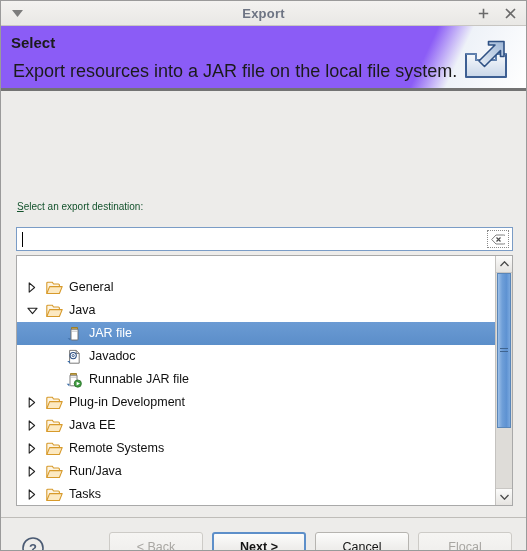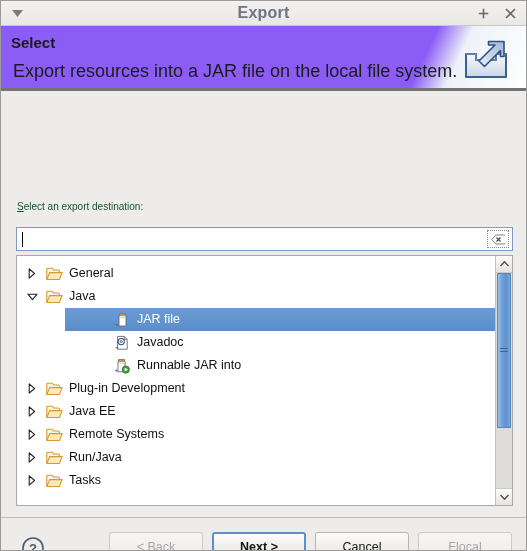--- a/index.html
+++ b/index.html
@@ -28,21 +28,21 @@
     height: 24px;
     background: linear-gradient(to bottom, #f3f2f0 0%, #e9e8e5 100%);
     border-bottom: 1px solid #c8c6c2;
     display: flex;
     align-items: center;
   }
   .titlebar-title {
     position: absolute;
     left: 0; right: 0;
     text-align: center;
-    font-size: 16px;
+    font-size: 13px;
     font-weight: bold;
     color: #6d7483;
     letter-spacing: .2px;
   }
   .tb-menu {
     margin-left: 9px;
     width: 14px; height: 14px;
     display: flex; align-items: center; justify-content: center;
   }
   .tb-menu svg { display:block; }
@@ -151,37 +151,37 @@
     width: 497px; height: 251px;
     box-sizing: border-box;
     background: #ffffff;
     border: 1px solid #a9a9a9;
     display: flex;
     overflow: hidden;
   }
   .tree-list {
     flex: 1;
     overflow: hidden;
-    padding-top: 6px;
+    padding-top: 20px;
   }
   .tree-row {
     height: 23px;
     display: flex;
     align-items: center;
     font-size: 12.5px;
     color: #101010;
     padding-left: 7px;
     box-sizing: border-box;
     white-space: nowrap;
   }
   .tree-row.selected {
     background: linear-gradient(to bottom, #6b9bd4 0%, #5b8ec9 100%);
     color: #ffffff;
   }
-  .tree-row.child { padding-left: 48px; margin-left: 48px; }
+  .tree-row.child { padding-left: 48px; }
   .twisty {
     width: 16px; height: 16px;
     display: flex; align-items: center; justify-content: center;
     flex: 0 0 16px;
   }
   .tree-icon {
     width: 18px; height: 16px;
     margin-left: 5px; margin-right: 6px;
     display: flex; align-items: center; justify-content: center;
     flex: 0 0 18px;
@@ -396,21 +396,21 @@
             <span class="tree-icon leaf">
               <svg width="16" height="16" viewBox="0 0 16 16">
                 <path d="M4.5 1.5 H10.5 V3.2 H4.5 Z" fill="#f2c14e" stroke="#9a7b20" stroke-width="0.9"></path>
                 <path d="M4.0 3.2 H11.0 V13.0 A0.8 0.8 0 0 1 10.2 13.8 H4.8 A0.8 0.8 0 0 1 4.0 13.0 Z" fill="#ffffff" stroke="#6b6b6b" stroke-width="0.9"></path>
                 <path d="M4.0 5.2 H11.0" stroke="#b5b5b5" stroke-width="0.8"></path>
                 <circle cx="11.8" cy="11.6" r="3.6" fill="#3f9c3f" stroke="#2a6e2a" stroke-width="0.8"></circle>
                 <path d="M10.6 9.7 L14.0 11.6 L10.6 13.5 Z" fill="#ffffff"></path>
                 <path d="M0.6 11.8 L3.4 11.8 L3.4 14.4 Z" fill="#3f6fa8"></path>
               </svg>
             </span>
-            <span class="tree-label">Runnable JAR into</span>
+            <span class="tree-label">Runnable JAR file</span>
           </div>
           <div class="tree-row">
             <span class="twisty">
               <svg width="8" height="11" viewBox="0 0 8 11">
                 <path d="M1.2 0.9 L6.6 5.5 L1.2 10.1 Z" fill="none" stroke="#222" stroke-width="1.1" stroke-linejoin="round"></path>
               </svg>
             </span>
             <span class="tree-icon">
               <svg width="17" height="14" viewBox="0 0 17 14">
                 <path d="M0.8 12.5 V2.2 A1 1 0 0 1 1.8 1.2 H6.2 L7.6 3.0 H12.4 A1 1 0 0 1 13.4 4.0 V5.2" fill="#fdf4e2" stroke="#d79a2b" stroke-width="1.1" stroke-linejoin="round"></path>

